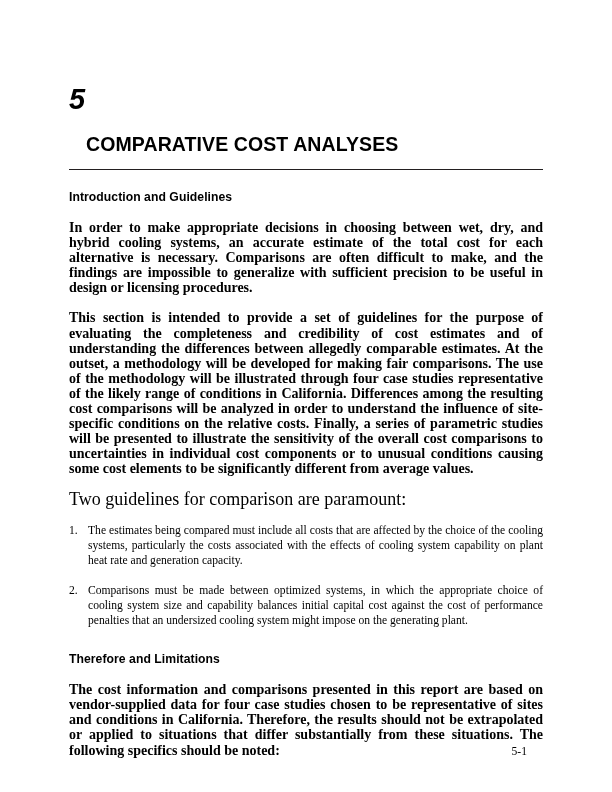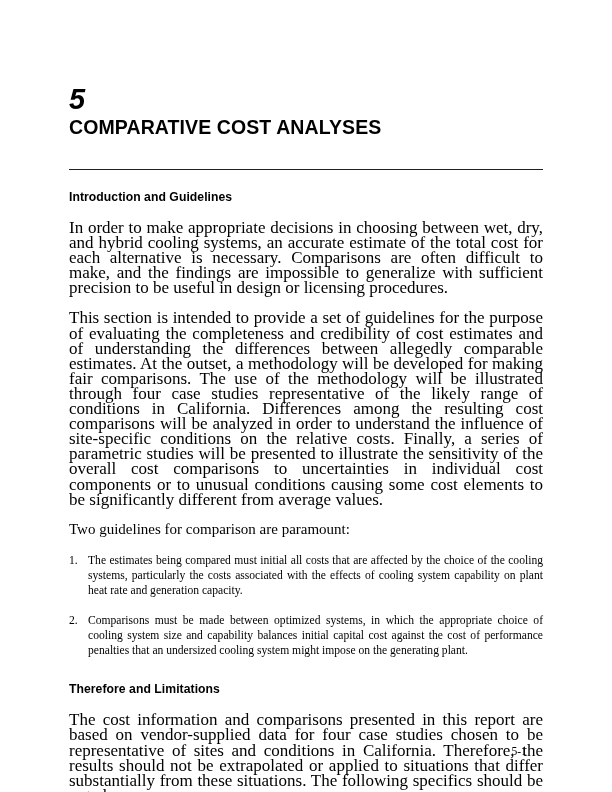--- a/index.html
+++ b/index.html
@@ -40,21 +40,21 @@
     line-height: 30px;
     letter-spacing: -0.5px;
     margin: 0;
   }
   .chapter-title {
     font-family: "Liberation Sans", sans-serif;
     font-weight: bold;
     font-size: 19.5px;
     line-height: 24px;
     letter-spacing: 0.1px;
-    margin: 0;
+    margin: 17px;
     padding-top: 1px;
   }
   .header-rule {
     position: absolute;
     left: 69px;
     top: 169px;
     width: 474px;
     height: 0;
     border: 0;
     border-top: 1.4px solid #231f20;
@@ -71,33 +71,34 @@
   h2.section-heading {
     font-family: "Liberation Sans", sans-serif;
     font-weight: bold;
     font-size: 12.2px;
     line-height: 15px;
     margin: 0 0 15px 0;
     letter-spacing: 0.05px;
   }
   p.para {
     font-family: "Liberation Serif", serif;
-    font-size: 17px;
+    font-size: 14px;
     line-height: 15.1px;
     text-align: justify;
     margin: 0 0 15px 0;
     -webkit-hyphens: none;
     hyphens: none;
+    font-weight: bold;
   }
   p.para.last {
     margin-bottom: 8px;
   }
   p.lead-in {
     font-family: "Liberation Serif", serif;
-    font-size: 15px;
+    font-size: 18px;
     line-height: 15.1px;
     text-align: left;
     margin: 0 0 16px 0;
   }
   .numbered-list {
     margin: 0 0 6px 0;
     padding: 0;
     list-style: none;
   }
   .numbered-list li {
@@ -159,21 +160,21 @@
 
     <p class="para">In order to make appropriate decisions in choosing between wet, dry, and hybrid cooling systems, an accurate estimate of the total cost for each alternative is necessary. Comparisons are often difficult to make, and the findings are impossible to generalize with sufficient precision to be useful in design or licensing procedures.</p>
 
     <p class="para">This section is intended to provide a set of guidelines for the purpose of evaluating the completeness and credibility of cost estimates and of understanding the differences between allegedly comparable estimates. At the outset, a methodology will be developed for making fair comparisons. The use of the methodology will be illustrated through four case studies representative of the likely range of conditions in California. Differences among the resulting cost comparisons will be analyzed in order to understand the influence of site-specific conditions on the relative costs. Finally, a series of parametric studies will be presented to illustrate the sensitivity of the overall cost comparisons to uncertainties in individual cost components or to unusual conditions causing some cost elements to be significantly different from average values.</p>
 
     <p class="lead-in">Two guidelines for comparison are paramount:</p>
 
     <ol class="numbered-list">
       <li>
         <span class="marker">1.</span>
-        <span class="item-text">The estimates being compared must initial all costs that are affected by the choice of the cooling systems, particularly the costs associated with the effects of cooling system capability on plant heat rate and generation capacity.</span>
+        <span class="item-text">The estimates being compared must include all costs that are affected by the choice of the cooling systems, particularly the costs associated with the effects of cooling system capability on plant heat rate and generation capacity.</span>
       </li>
       <li>
         <span class="marker">2.</span>
         <span class="item-text">Comparisons must be made between optimized systems, in which the appropriate choice of cooling system size and capability balances initial capital cost against the cost of performance penalties that an undersized cooling system might impose on the generating plant.</span>
       </li>
     </ol>
 
     <div class="spacer-after-list"></div>
 
     <h2 class="section-heading">Therefore and Limitations</h2>

